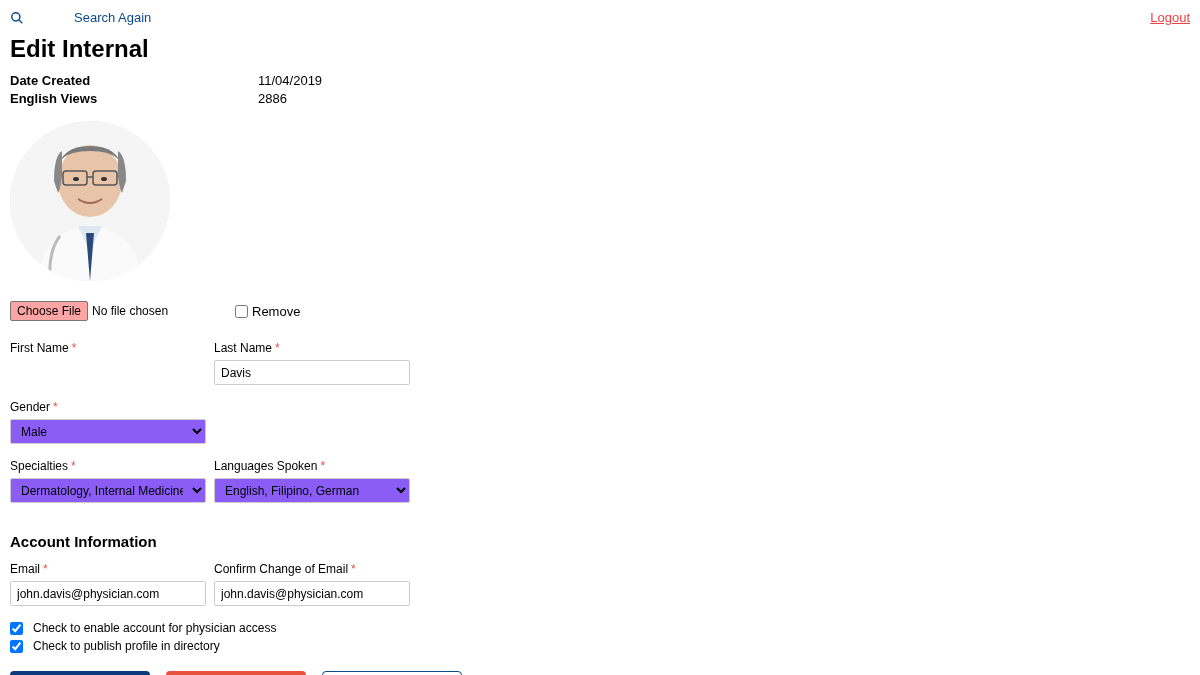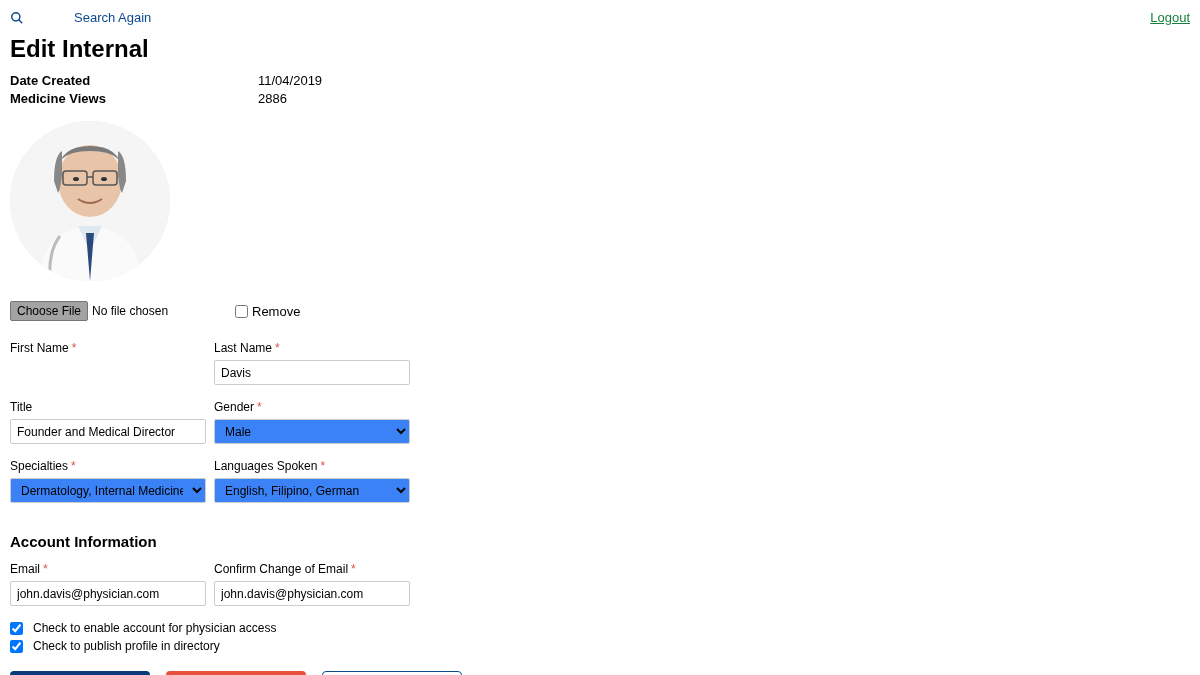--- a/index.html
+++ b/index.html
@@ -28,21 +28,21 @@
       cursor: pointer;
       font-size: 13px;
       gap: 47px;
     }
     .search-again svg {
       width: 14px;
       height: 14px;
       margin-right: 3px;
     }
     .logout-link {
-      color: #15803d;
+      color: #ef4444;
       text-decoration: underline;
       cursor: pointer;
       font-size: 13px;
     }
     .page-title {
       font-size: 24px;
       font-weight: bold;
       margin-bottom: 10px;
     }
     .info-row {
@@ -73,21 +73,21 @@
       margin-bottom: 20px;
     }
     .file-input-wrap {
       display: flex;
       align-items: center;
       width: 225px;
     }
     .choose-file-btn {
       font-size: 12px;
       padding: 2px 6px;
-      background: #a3a3a3;
+      background: #fca5a5;
       border: 1px solid #767676;
       border-radius: 2px;
       cursor: pointer;
     }
     .no-file-text {
       font-size: 12px;
       margin-left: 4px;
     }
     .remove-wrap {
       display: flex;
@@ -118,21 +118,21 @@
       border-radius: 2px;
       height: 25px;
     }
     .form-select {
       width: 196px;
       padding: 4px 6px;
       font-size: 12px;
       border: 1px solid #ccc;
       border-radius: 2px;
       height: 25px;
-      background: #3b82f6;
+      background: #8b5cf6;
     }
     .row {
       display: flex;
       margin-bottom: 0;
     }
     .section-header {
       color: #000000;
       font-weight: bold;
       font-size: 15px;
       margin-top: 15px;
@@ -191,21 +191,21 @@
   <a class="logout-link">Logout</a>
 </div>
 
 <h1 class="page-title">Edit Internal</h1>
 
 <div class="info-row">
   <span class="info-label">Date Created</span>
   <span>11/04/2019</span>
 </div>
 <div class="info-row">
-  <span class="info-label">Medicine Views</span>
+  <span class="info-label">English Views</span>
   <span>2886</span>
 </div>
 
 <div class="avatar">
   <svg viewBox="0 0 160 160">
     <rect width="160" height="160" fill="#f5f5f5"></rect>
     <ellipse cx="80" cy="60" rx="32" ry="36" fill="#e8c5a8"></ellipse>
     <path d="M 48 50 Q 50 25 80 25 Q 110 25 112 50 Q 112 40 108 38 Q 100 30 80 30 Q 60 30 52 38 Q 48 40 48 50" fill="#7a7a7a"></path>
     <path d="M 44 60 Q 44 35 52 30 L 52 55 Q 50 70 48 72 Z" fill="#888"></path>
     <path d="M 116 60 Q 116 35 108 30 L 108 55 Q 110 70 112 72 Z" fill="#888"></path>
@@ -242,24 +242,20 @@
   <div class="form-group">
     <label class="form-label">
       <span>Last Name</span><span class="required">*</span>
     </label>
     <input class="form-input" type="text" value="Davis" style="">
   </div>
 </div>
 
 <div class="row">
   <div class="form-group">
-    <label class="form-label">Title</label>
-    <input class="form-input" type="text" value="Founder and Medical Director" style="">
-  </div>
-  <div class="form-group">
     <label class="form-label">
       <span>Gender</span><span class="required">*</span>
     </label>
     <select class="form-select">
       <option>Male</option>
     </select>
   </div>
 </div>
 
 <div class="row">

